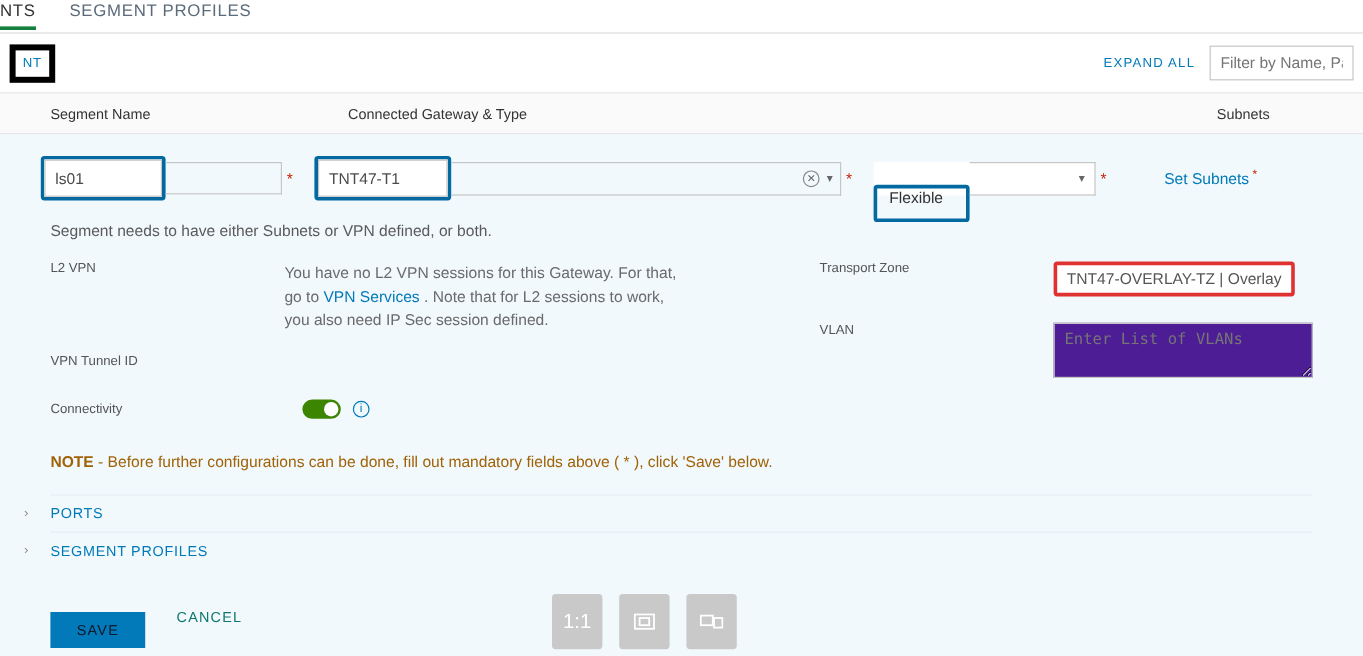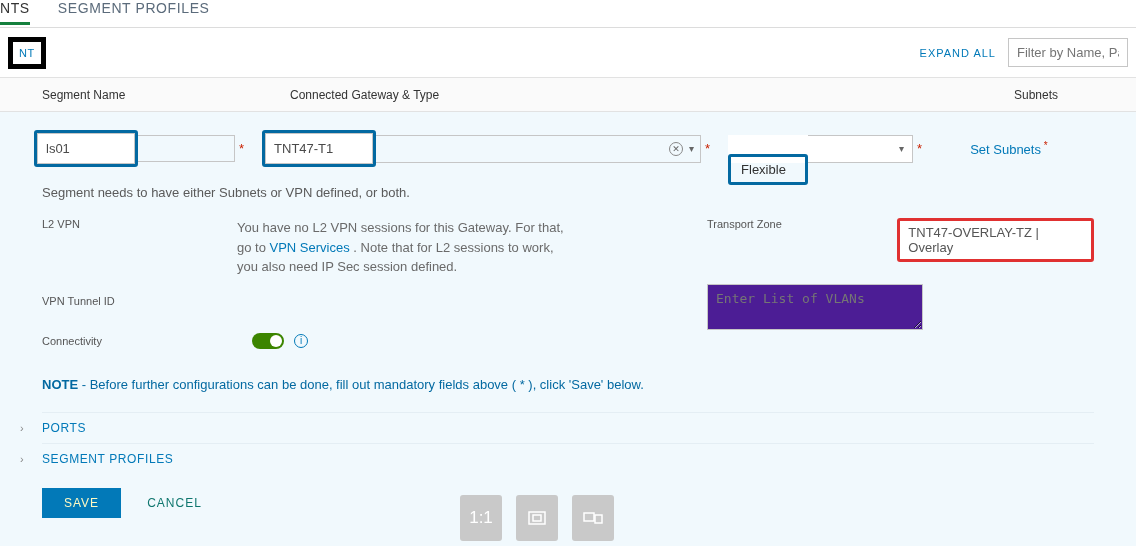--- a/index.html
+++ b/index.html
@@ -106,21 +106,21 @@
     width: 14px; height: 14px; border: 1px solid #888; border-radius: 50%;
     display: inline-flex; align-items: center; justify-content: center;
     font-size: 9px; color: #666; cursor: pointer;
   }
   .icon-chevron { color: #666; font-size: 10px; cursor: pointer; }
 
   .flex-select {
     width: 185px; height: 28px; display: flex; align-items: center;
     justify-content: space-between; background: #fff; 
   }
-  .flex-select-inner { width: 80px; height: 31px; display:flex; align-items:center; padding-left:10px;margin-top:42px; }
+  .flex-select-inner { width: 80px; height: 31px; display:flex; padding-left:10px;margin-top:42px; }
   .flex-tail { flex:1; height:28px; border:1px solid #c6c6c6; border-left:none; display:flex; align-items:center; justify-content:flex-end; padding-right:8px; }
 
   .set-subnets { color: #0279b8; cursor: pointer; font-size: 13px; margin-left: 30px; }
   .set-subnets .star { color: #c92100; vertical-align: super; font-size: 10px; }
 
   .details {
     padding: 0 42px 18px 42px;
     background: #f1f9fd;
   }
   .note-line { color: #5a5a5a; margin-bottom: 18px; }
@@ -147,26 +147,26 @@
   }
   .toggle::after {
     content: ""; position: absolute; right: 2px; top: 2px;
     width: 12px; height: 12px; background: #fff; border-radius: 50%;
   }
   .info-icon {
     width: 14px; height: 14px; border: 1px solid #0279b8; border-radius: 50%;
     color: #0279b8; font-size: 10px; display:inline-flex; align-items:center; justify-content:center;
     margin-left: 10px;
   }
-  .section-note { color:#0369a1; margin: 10px 0 20px 0; }
+  .section-note { color:#a16207; margin: 10px 0 20px 0; }
   .collapsible { display:flex; align-items:center; gap: 10px; color:#0279b8; font-size:12px; letter-spacing:0.6px; padding: 8px 0 8px 0; cursor:pointer; border-top:1px solid #e4eef4; }
   .collapsible.first { }
   .collapsible .arrow { color:#888; font-size:11px; margin-left:-22px; width:12px; }
   .actions { display:flex; align-items:center; gap: 26px; padding: 14px 0 10px 0; }
-  .btn-primary { background:#0279b8; color:#fef9c3; border:none; padding: 8px 22px; font-size:12px; letter-spacing:1px; cursor:pointer; }
+  .btn-primary { background:#0279b8; color:#0f172a; border:none; padding: 8px 22px; font-size:12px; letter-spacing:1px; cursor:pointer;margin-top:22px; }
   .btn-cancel { color:#0f766e; font-size:12px; letter-spacing:1px; cursor:pointer; background:none; border:none; }
   .bottom-icons { position:absolute; left:460px; bottom:6px; display:flex; gap:14px; }
   .bi { width:42px; height:46px; background:#c9c9c9; border-radius:3px; display:flex; align-items:center; justify-content:center; color:#fff; font-size:17px; }
 </style>
 </head>
 <body>
 
 <div class="tabs">
   <span class="tab active">NTS</span>
   <span class="tab">SEGMENT PROFILES</span>
@@ -239,20 +239,21 @@
         </div>
       </div>
     </div>
 
     <div class="right-col">
       <div class="field-row">
         <div class="field-label">Transport Zone</div>
         <div class="tz-box">TNT47-OVERLAY-TZ | Overlay</div>
       </div>
       <div class="field-row" style="margin-top:22px;">
+        <div class="field-label">VLAN</div>
         <textarea class="vlan-box" placeholder="Enter List of VLANs" style=""></textarea>
       </div>
     </div>
   </div>
 
   <div class="section-note">
     <b>NOTE</b><span> - Before further configurations can be done, fill out mandatory fields above ( * ), click 'Save' below.</span>
   </div>
 
   <div class="collapsible first">

